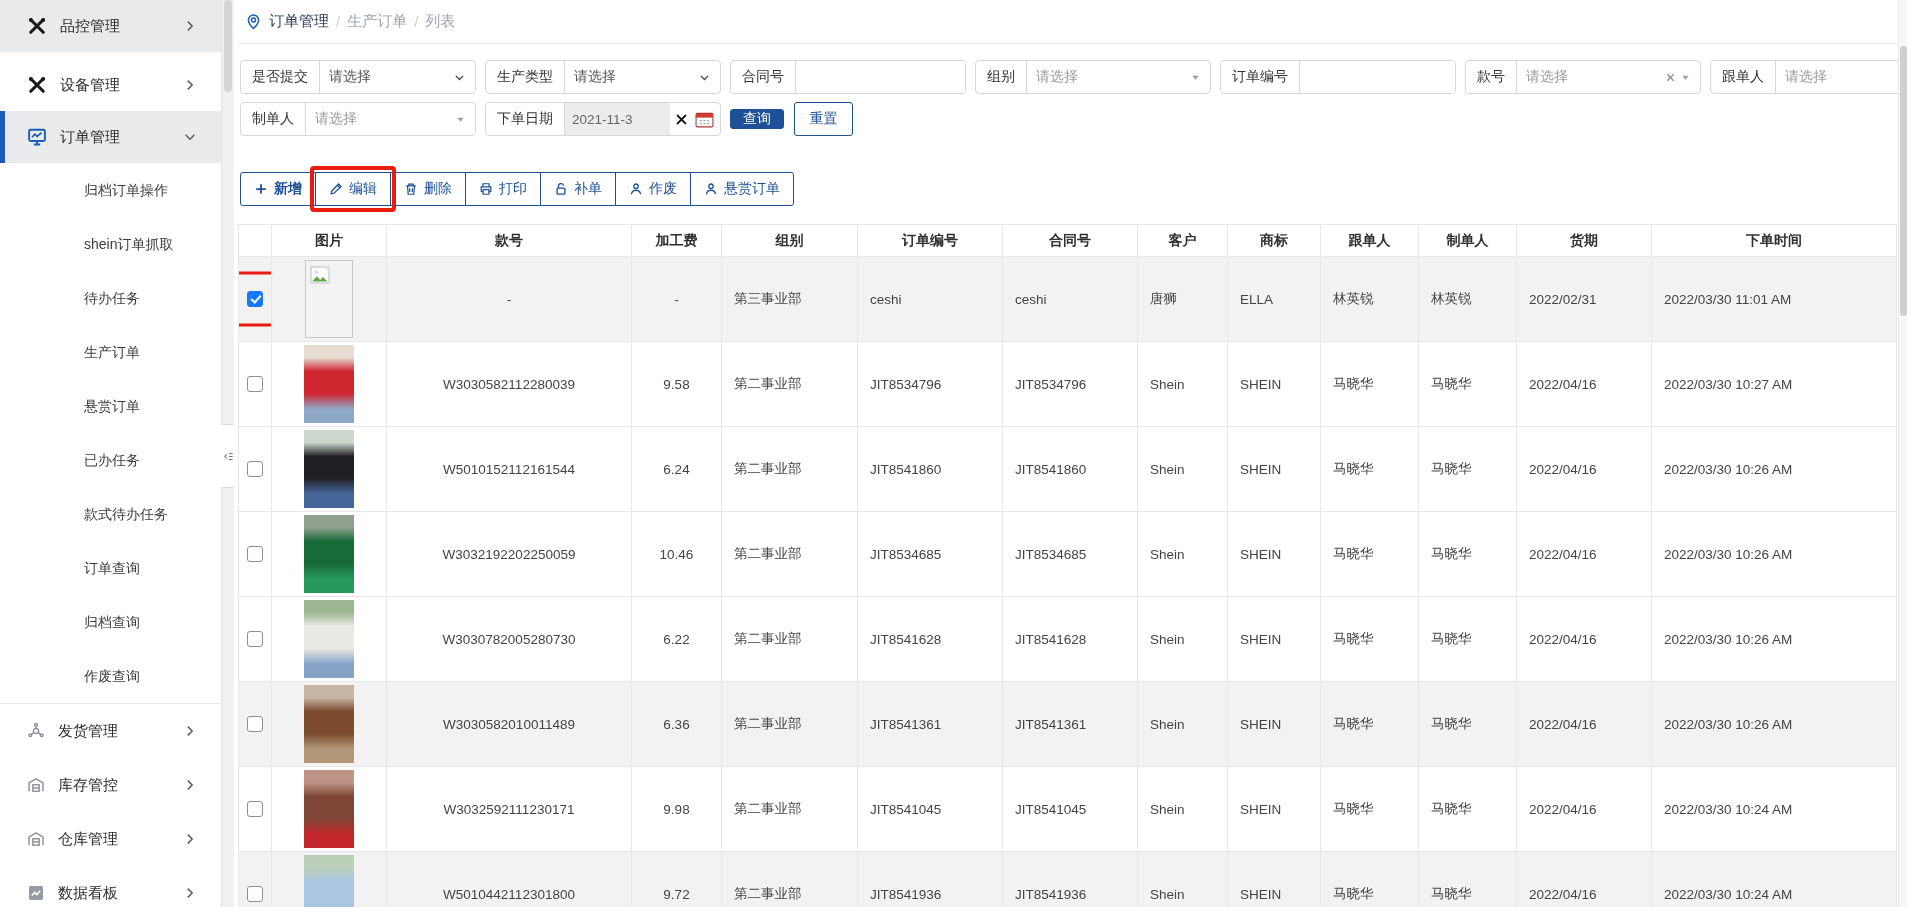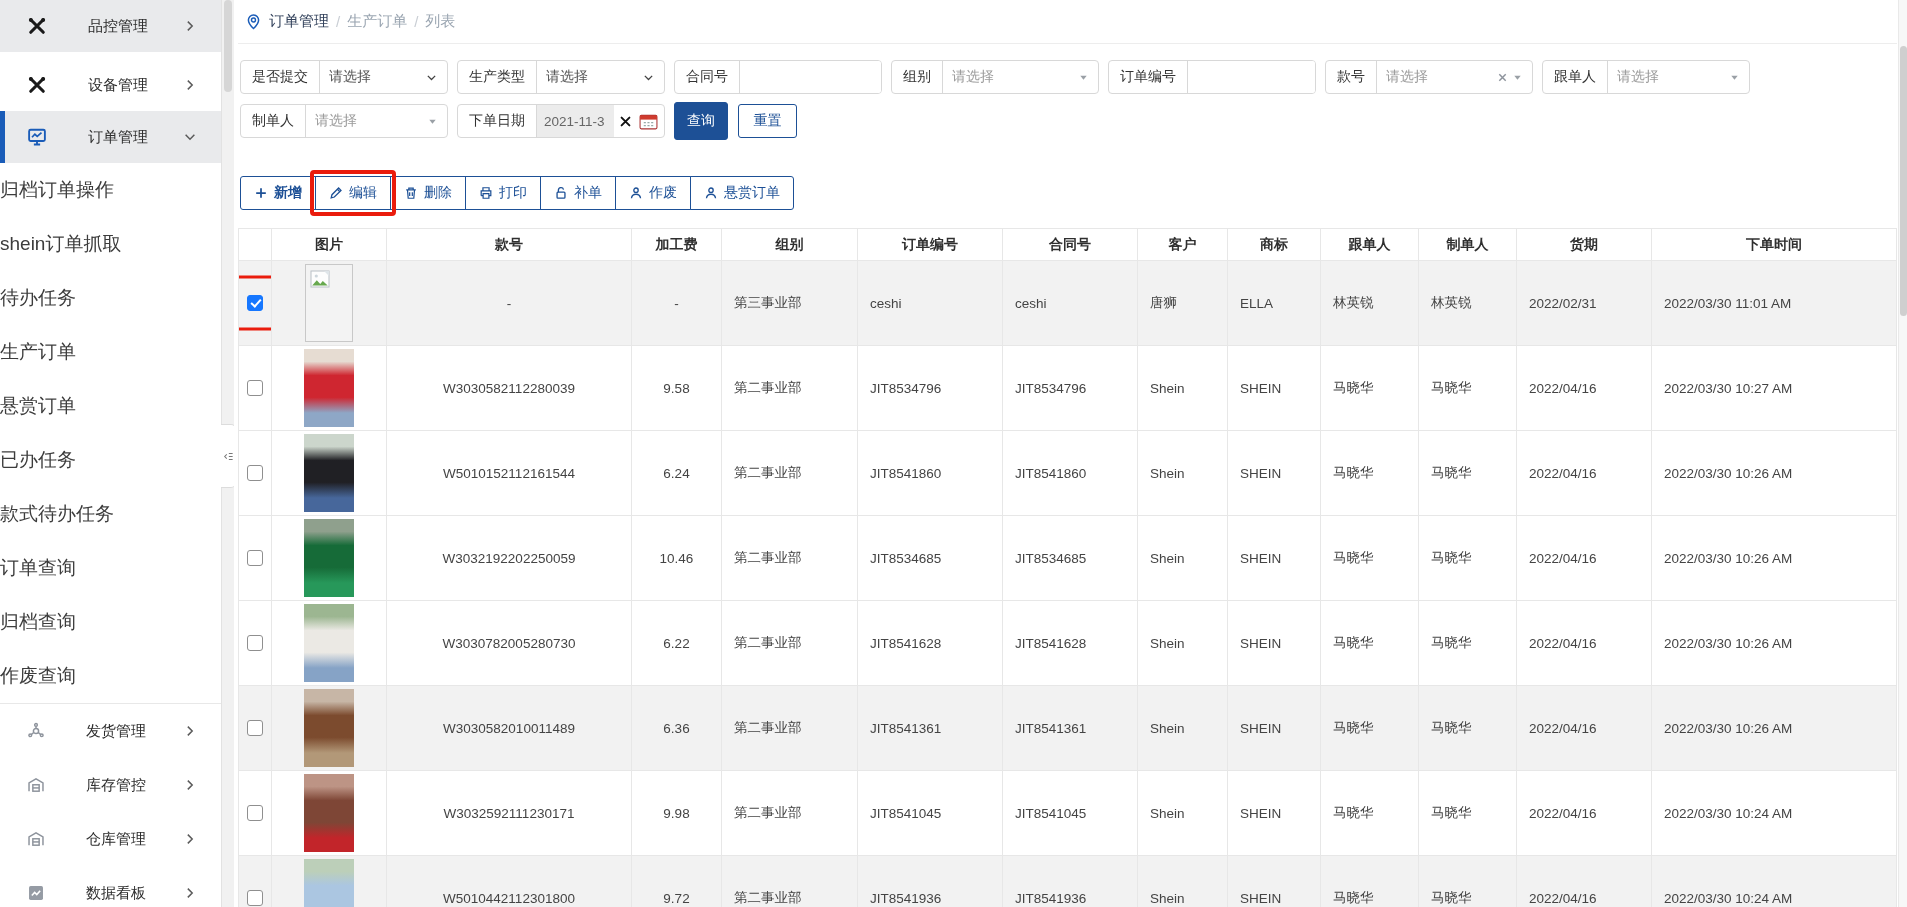--- a/index.html
+++ b/index.html
@@ -2,28 +2,28 @@
 <html><head>
 <meta charset="utf-8">
 <style>
   * { box-sizing: border-box; margin: 0; padding: 0; }
   html,body { width:1907px; height:907px; overflow:hidden; }
   body { font-family:"Liberation Sans","DejaVu Sans",sans-serif; font-size:14px; color:#333; background:#fff; }
   .app { display:flex; width:1907px; height:907px; }
 
   
   .sidebar { width:222px; flex:none; background:#fff; border-right:1px solid #e2e2e2; overflow:hidden; }
-  .side-item { height:52px; display:flex; align-items:center; padding-left:27px; position:relative; cursor:pointer; font-size:15px; color:#2d2d2d;gap:28px; }
+  .side-item { height:52px; display:flex; align-items:center; padding-left:27px; position:relative; cursor:pointer; font-size:15px; color:#2d2d2d; }
   .side-item:first-child { margin-bottom:7px; }
   .side-item.shaded { background:#e9eaec; }
   .side-item.active::before { content:''; position:absolute; left:0; top:0; bottom:0; width:5px; background:#1a5cb8; }
   .side-item .ic { width:20px; height:20px; margin-right:13px; flex:none; }
   .side-item .chev { position:absolute; right:24px; width:14px; height:14px; }
   .sub-menu { }
-  .sub-item { height:54px; line-height:54px; font-size:19px; color:#3c3c3c; cursor:pointer; white-space:nowrap; }
+  .sub-item { height:54px; line-height:54px; padding-left:84px; font-size:14px; color:#3c3c3c; cursor:pointer; white-space:nowrap; }
   .side-divider { border-top:1px solid #e8e8e8; }
   .side-bottom .side-item { height:54px; margin:0; }
   .side-bottom .ic { width:18px; height:18px; }
   .ic svg, .chev svg { width:100%; height:100%; display:block; }
 
   
   .sgap { width:12px; flex:none; background:#f1f1f1; position:relative; }
   .sthumb { position:absolute; top:0; left:2px; width:8px; height:92px; background:#d6d6d6; border-radius:4px; }
   .collapse-tab { position:absolute; top:424px; left:-1px; width:15px; height:64px; background:#fff; border:1px solid #dcdcdc; border-left:none; border-radius:0 5px 5px 0; display:flex; align-items:center; justify-content:center; cursor:pointer; }
   .collapse-tab .ic { width:11px; height:11px; }
@@ -35,34 +35,34 @@
 
   .breadcrumb { height:44px; display:flex; align-items:center; gap:7px; padding-left:7px; border-bottom:1px solid #ededed; font-size:15px; }
   .breadcrumb .ic { width:17px; height:17px; }
   .bc-root { color:#31405a; }
   .bc-sep { color:#c9ced4; }
   .bc-muted { color:#9aa5b1; }
 
   
   .filters { padding:16px 0 0 2px; }
   .frow { display:flex; align-items:center; margin-bottom:8px; }
-  .fgroup { display:inline-flex; align-items:stretch; width:208px; height:34px; border:1px solid #d8d8d8; border-radius:4px; background:#fff; margin-right:9px; overflow:hidden; flex:none; }
+  .fgroup { display:inline-flex; align-items:stretch; width:236px; height:34px; border:1px solid #d8d8d8; border-radius:4px; background:#fff; margin-right:9px; overflow:hidden; flex:none; }
   .flabel { display:flex; align-items:center; padding:0 11px; border-right:1px solid #d8d8d8; color:#333; white-space:nowrap; flex:none; }
   .fctrl { display:flex; align-items:center; flex:1; padding:0 9px; position:relative; color:#9b9b9b; cursor:pointer; }
   .fctrl .ph { flex:1; overflow:hidden; white-space:nowrap; }
   .fctrl.darkph { color:#555; }
   .fctrl .ic { width:13px; height:13px; flex:none; margin-left:4px; }
   .fctrl .ic.sm { width:11px; height:11px; }
   .fin { border:none; outline:none; flex:1; min-width:10px; height:100%; font:inherit; }
   .dateval { display:flex; align-items:center; flex:1; background:#ececec; color:#666; padding:0 7px; font-size:13.5px; white-space:nowrap; overflow:hidden; }
   .dclear { display:flex; align-items:center; padding:0 5px; cursor:pointer; }
   .dclear .ic { width:13px; height:13px; }
   .dcal { display:flex; align-items:center; padding:0 6px 0 2px; cursor:pointer; }
   .dcal .ic { width:19px; height:17px; }
-  .btn-primary { width:54px; height:38px; background:#1d5096; color:#fff; border:1px solid #1d5096; border-radius:3px; font:inherit; cursor:pointer; }
+  .btn-primary { width:54px; height:20px; background:#1d5096; color:#fff; border:1px solid #1d5096; border-radius:3px; font:inherit; cursor:pointer; }
   .btn-outline { width:59px; height:34px; background:#fff; color:#1d5096; border:1px solid #1d5096; border-radius:3px; font:inherit; cursor:pointer; margin-left:10px; }
 
   
   .toolbar { display:flex; margin:36px 0 0 2px; }
   .tbtn { display:flex; align-items:center; gap:6px; height:34px; padding:0 13px; background:#fff; border:1px solid #1d5096; color:#1d5096; margin-left:-1px; font-size:14px; cursor:pointer; position:relative; white-space:nowrap; }
   .tbtn:first-child { margin-left:0; border-radius:3px 0 0 3px;font-weight:bold; }
   .tbtn:last-child { border-radius:0 3px 3px 0; }
   .tbtn .ic { width:14px; height:14px; }
   .tbtn.annotated::after { content:''; position:absolute; left:-6px; right:-6px; top:-7px; bottom:-7px; border:4px solid #ea1c0d; border-radius:4px; pointer-events:none; z-index:3; }
 

